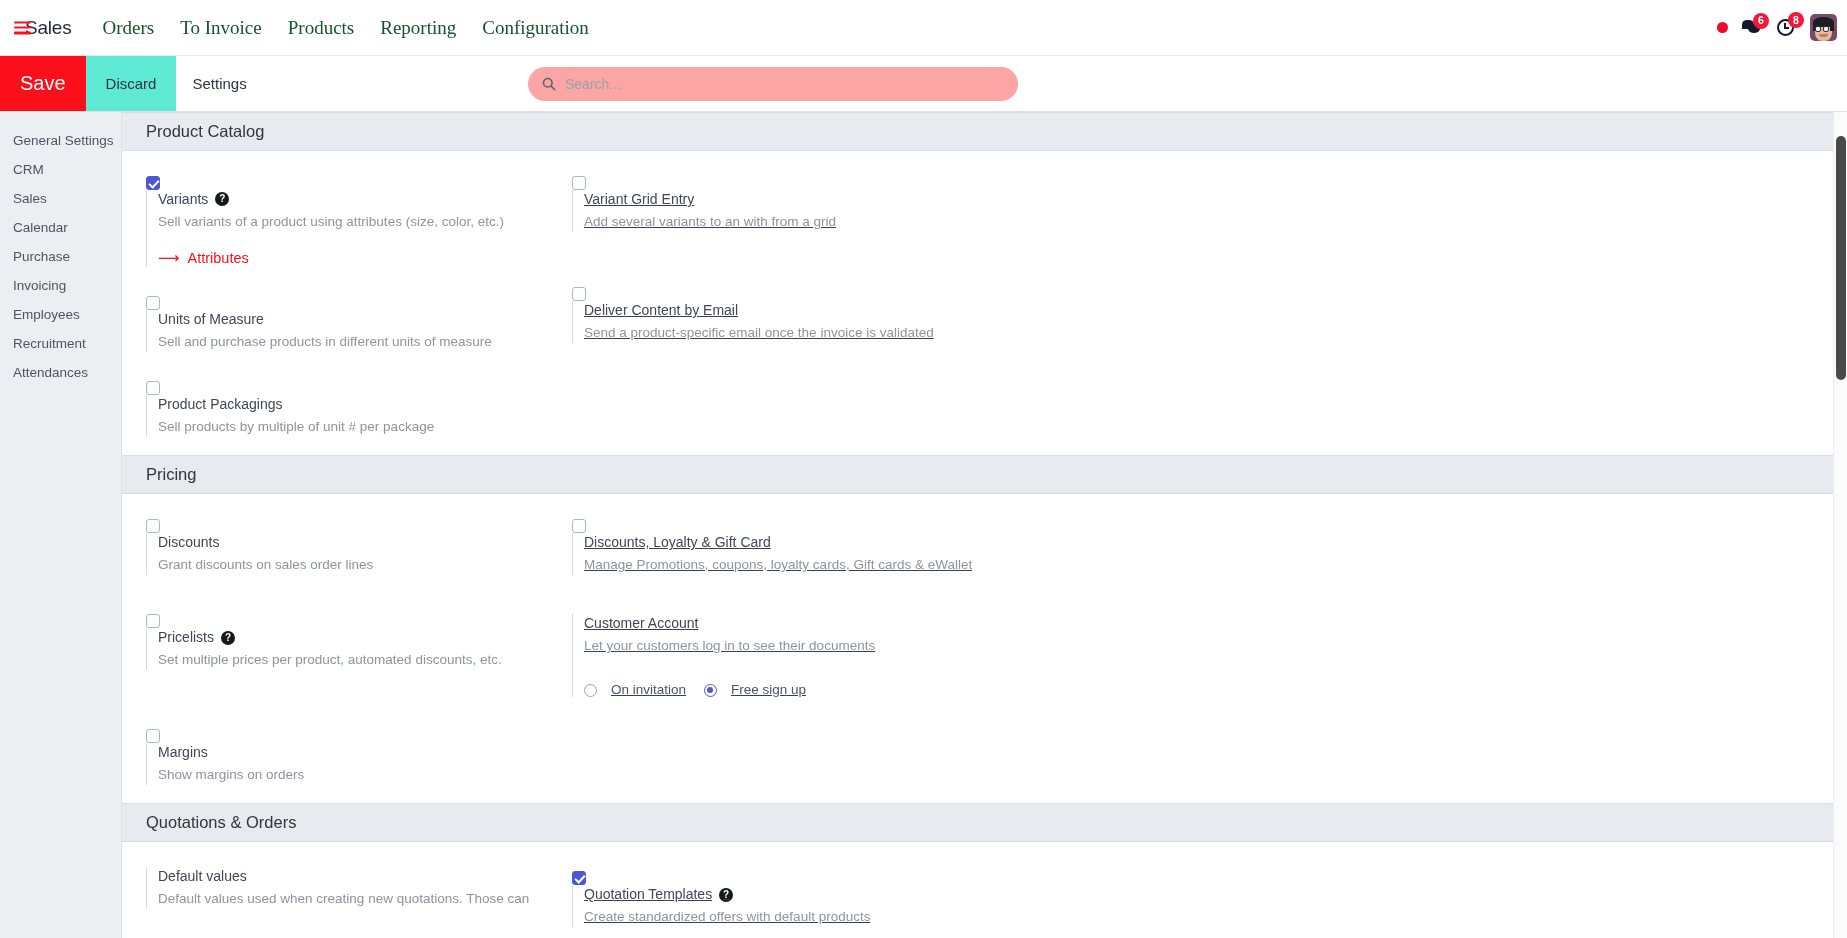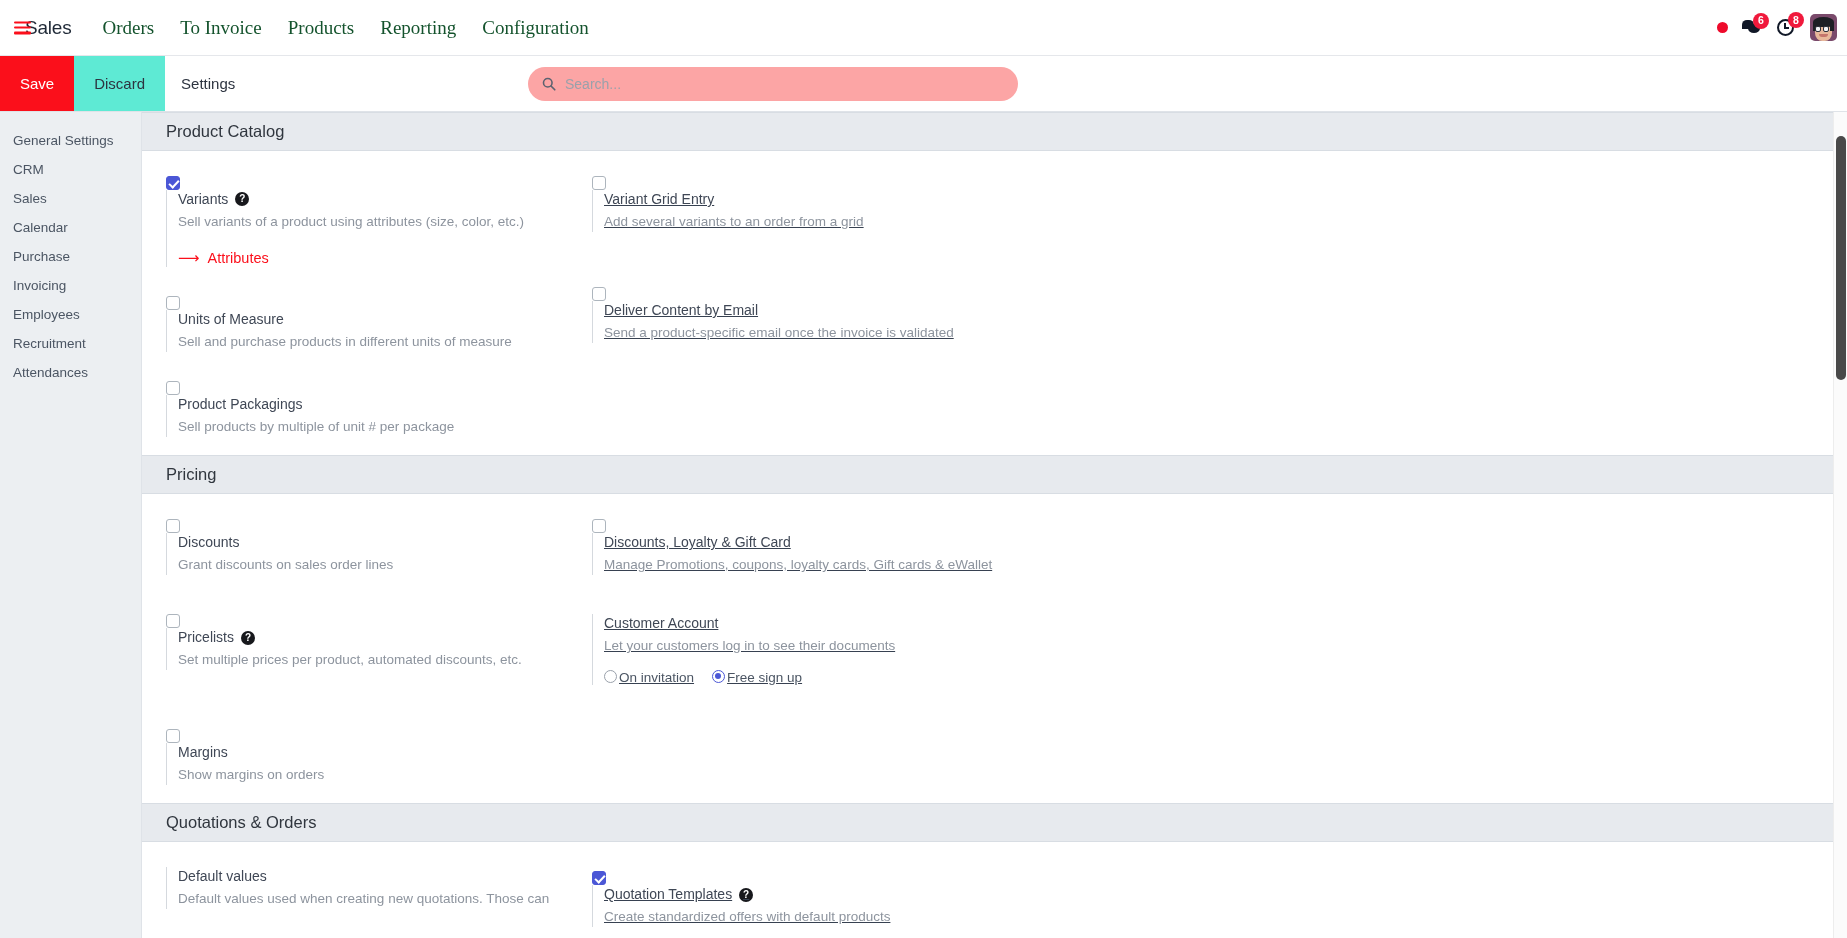--- a/index.html
+++ b/index.html
@@ -124,21 +124,21 @@
     height: 56px;
     background: #ffffff;
     border-bottom: 1px solid #dfe3e8;
     display: flex;
     align-items: stretch;
   }
   .btn-save {
     background: #fb0f1b;
     color: #ffffff;
     border: none;
-    font-size: 15px;
+    font-size: 20px;
     font-family: inherit;
     padding: 0 20px;
     cursor: pointer;
     height: 100%;
   }
   .btn-discard {
     background: #5eead4;
     color: #2d3440;
     border: none;
     font-size: 15px;
@@ -170,21 +170,21 @@
     font-family: inherit; font-size: 14px;
     color: #374151;
     width: 100%;
   }
   .search-input::placeholder { color: #9aa1ab; }
 
   
   .body-wrap { display: flex; height: calc(938px - 112px); position: relative; }
 
   .sidebar {
-    width: 142px;
+    width: 122px;
     flex: none;
     background: #eceff2;
     border-right: 1px solid #dfe3e8;
     padding-top: 14px;
     overflow: hidden;
   }
   .side-item {
     font-size: 13.5px;
     color: #4b5563;
     padding: 7px 0 7px 13px;
@@ -281,21 +281,21 @@
     display: inline-flex; align-items: center; gap: 8px;
     color: #fb0f1b;
     font-size: 14.5px;
     margin-top: 18px;
     cursor: pointer;
     text-decoration: none;
   }
   .int-link .arr { font-size: 15px; line-height: 1; }
 
   .radio-row { display: flex; align-items: center; gap: 18px; margin-top: 14px; }
-  .radio-opt { display: flex; align-items: flex-start; gap: 2px; cursor: pointer; }
+  .radio-opt { display: flex; align-items: flex-end; gap: 14px; cursor: pointer; margin-top: 12px; }
   .rdo {
     width: 13px; height: 13px; border-radius: 50%;
     border: 1.4px solid #9aa1ab; background: #fff;
     position: relative; flex: none;
   }
   .rdo.on { border-color: #4b57d6; border-width: 1.6px; }
   .rdo.on::after {
     content:""; position:absolute; left: 2.4px; top: 2.4px;
     width: 6px; height: 6px; border-radius: 50%; background: #4b57d6;
   }
@@ -446,21 +446,21 @@
         <div class="col wide">
 
           <div class="setting">
             <span class="cb-slot">
                 <span class="cbx"></span>
               </span>
             <div class="setting-body">
               <div class="s-title">
                   <span>Variant Grid Entry</span>
                 </div>
-              <div class="s-desc">Add several variants to an order from a grid</div>
+              <div class="s-desc">Add several variants to an with from a grid</div>
             </div>
           </div>
 
           <div class="setting" style="margin-top:52px">
             <span class="cb-slot">
                 <span class="cbx"></span>
               </span>
             <div class="setting-body">
               <div class="s-title">
                   <span>Deliver Content by Email</span>

